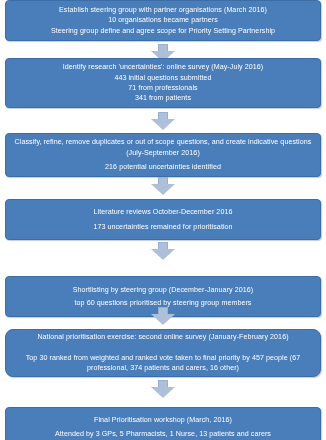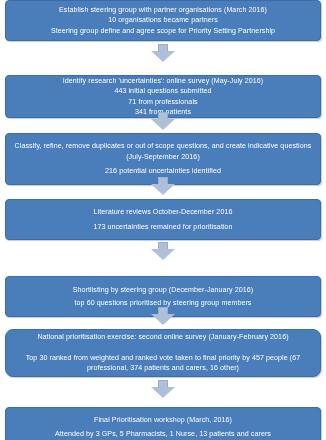--- a/index.html
+++ b/index.html
@@ -91,35 +91,35 @@
     <div class="step-line">Steering group define and agree scope for Priority  Setting Partnership</div>
   </div>
 
   <div class="arrow-wrap" style="top:44px;">
     <div class="arrow">
       <div class="shaft"></div>
       <div class="head"></div>
     </div>
   </div>
 
-  <div class="step" style="top:75px; height:43px;">
+  <div class="step" style="top:58px; height:50px;">
     <div class="step-line">Identify research 'uncertainties': online survey (May-July 2016)</div>
     <div class="step-line">443 initial questions submitted</div>
     <div class="step-line">71 from professionals</div>
     <div class="step-line">341 from patients</div>
   </div>
 
   <div class="arrow-wrap" style="top:112px;">
     <div class="arrow">
       <div class="shaft"></div>
       <div class="head"></div>
     </div>
   </div>
 
-  <div class="step" style="top:133px; height:52px;">
+  <div class="step" style="top:133px; height:44px;">
     <div class="step-line">Classify, refine, remove duplicates or out of scope questions, and create indicative questions (July-September  2016)</div>
     <div class="step-line" style="margin-top:4px;">216 potential uncertainties identified</div>
   </div>
 
   <div class="arrow-wrap" style="top:177px;">
     <div class="arrow">
       <div class="shaft"></div>
       <div class="head"></div>
     </div>
   </div>

